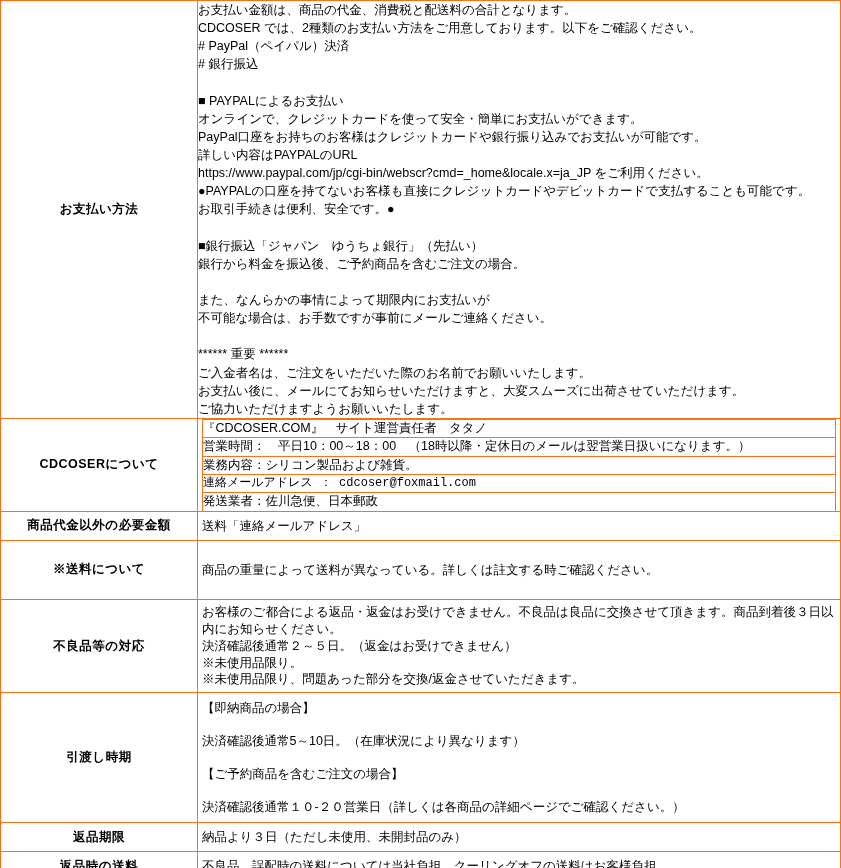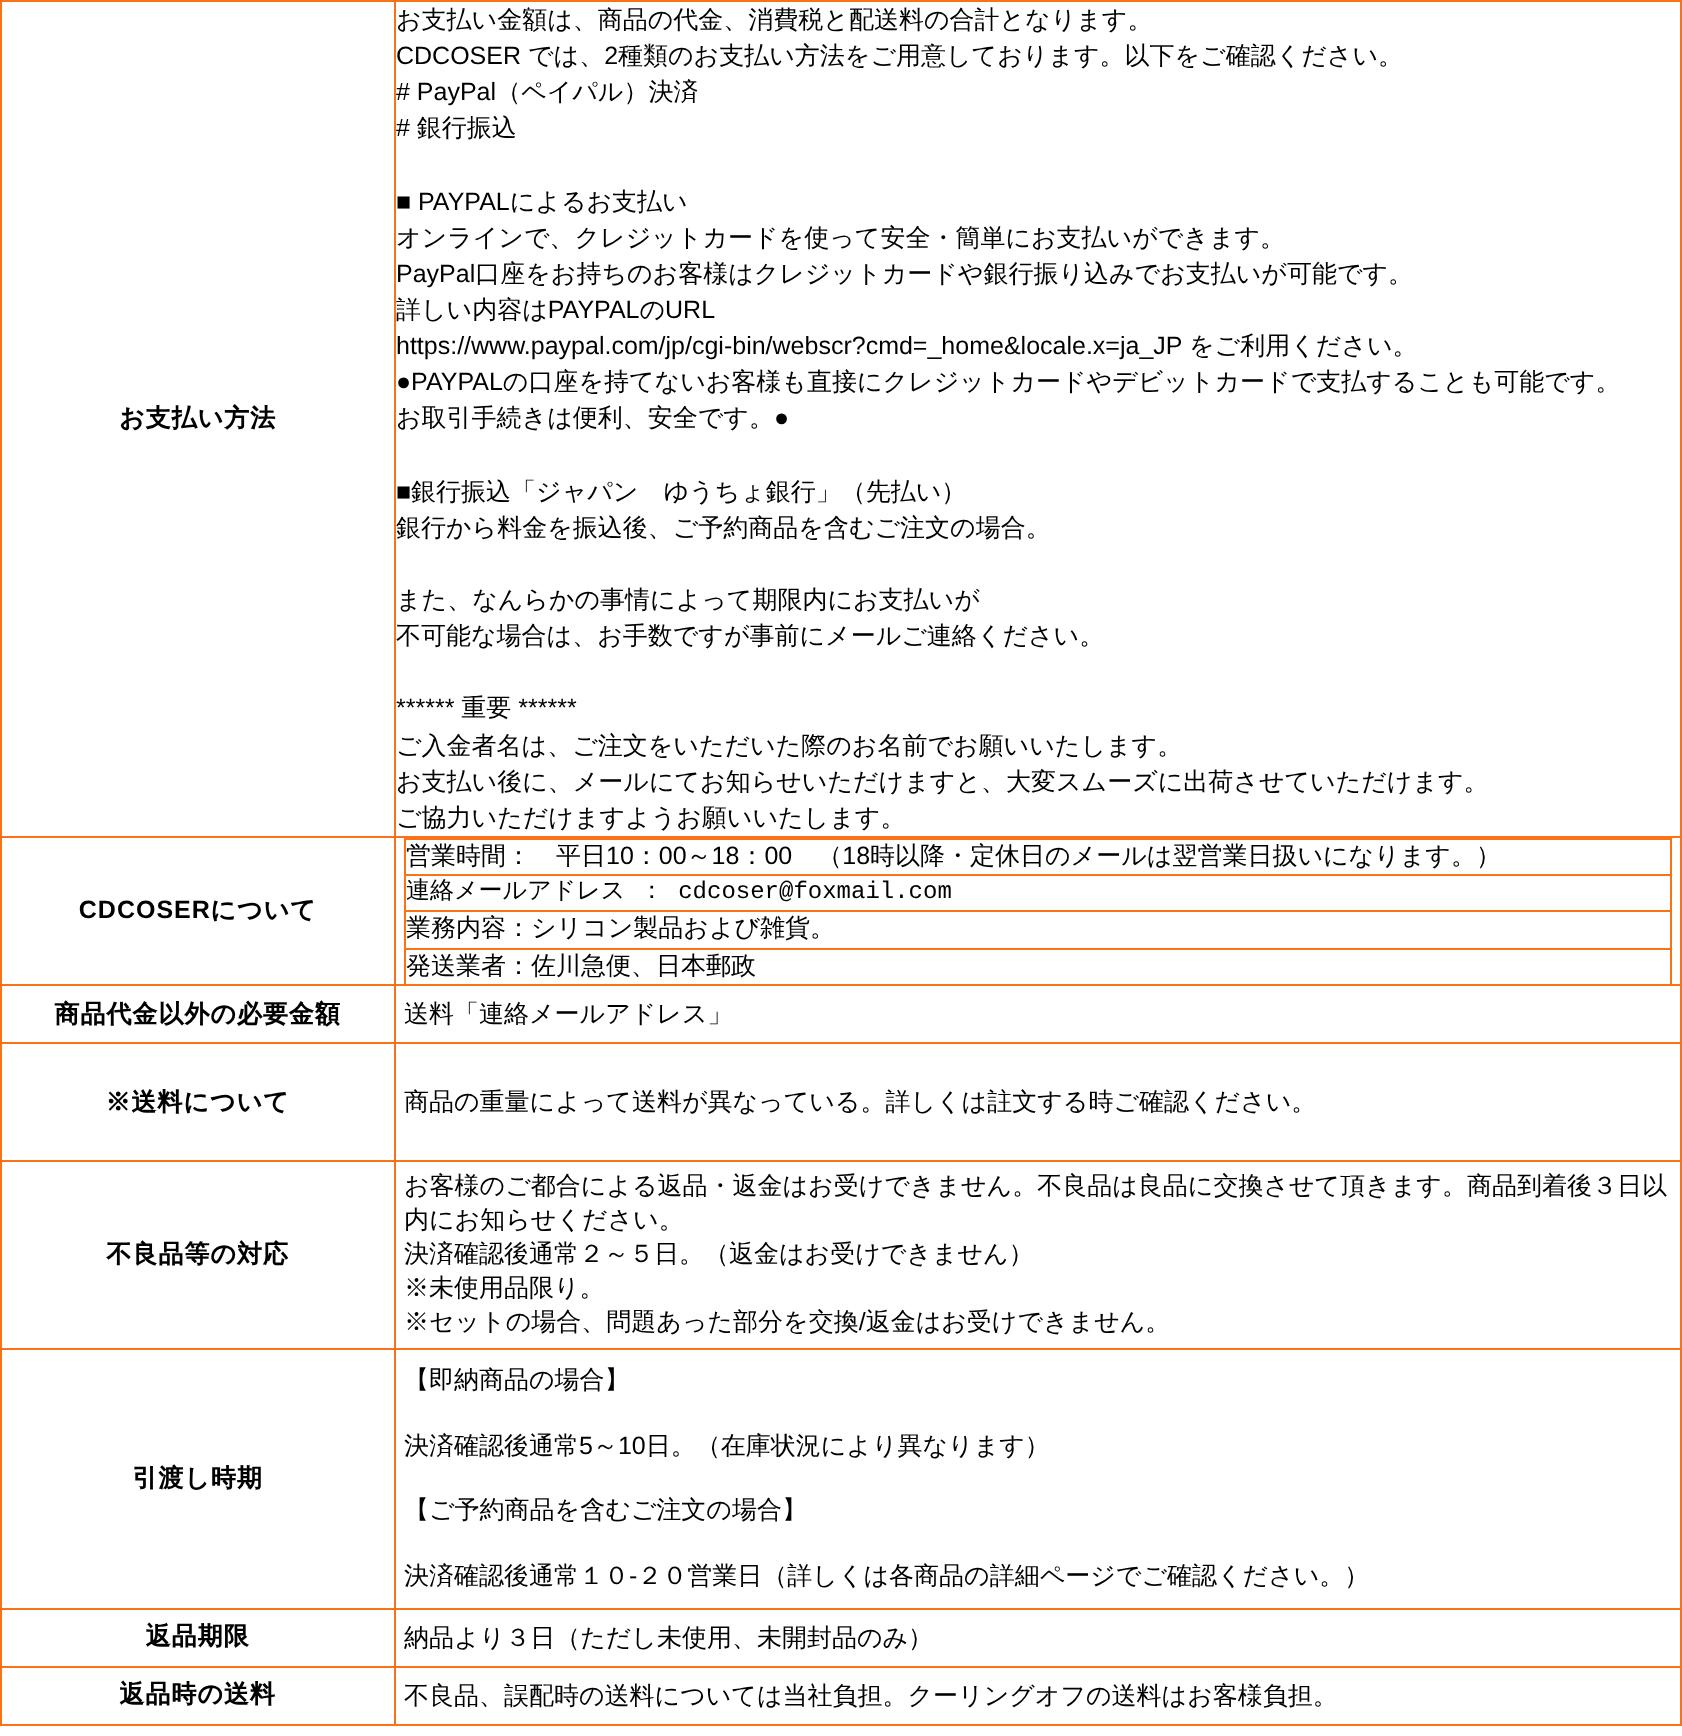--- a/index.html
+++ b/index.html
@@ -113,27 +113,30 @@
         <div class="line">ご協力いただけますようお願いいたします。</div>
       </td>
     </tr>
 
     <tr>
       <td class="label cdcoser-label">CDCOSERについて</td>
       <td class="content" style="padding:0 4px;">
         <table class="sub">
           <tbody>
             <tr>
+              <td>『CDCOSER.COM』　サイト運営責任者　タタノ</td>
+            </tr>
+            <tr>
               <td>営業時間：　平日10：00～18：00　（18時以降・定休日のメールは翌営業日扱いになります。）</td>
             </tr>
             <tr>
-              <td class="mono">連絡メールアドレス ： cdcoser@foxmail.com</td>
+              <td>業務内容：シリコン製品および雑貨。</td>
             </tr>
             <tr>
-              <td>業務内容：シリコン製品および雑貨。</td>
+              <td class="mono">連絡メールアドレス ： cdcoser@foxmail.com</td>
             </tr>
             <tr>
               <td>発送業者：佐川急便、日本郵政</td>
             </tr>
           </tbody>
         </table>
       </td>
     </tr>
 
     <tr>
@@ -145,21 +148,21 @@
       <td class="label">※送料について</td>
       <td class="content" style="padding:20px 4px;">商品の重量によって送料が異なっている。詳しくは註文する時ご確認ください。</td>
     </tr>
 
     <tr>
       <td class="label">不良品等の対応</td>
       <td class="content" style="padding:4px 4px;">
         <div class="line tight">お客様のご都合による返品・返金はお受けできません。不良品は良品に交換させて頂きます。商品到着後３日以内にお知らせください。</div>
         <div class="line tight">決済確認後通常２～５日。（返金はお受けできません）</div>
         <div class="line tight">※未使用品限り。</div>
-        <div class="line tight">※セットの場合、問題あった部分を交換/返金はお受けできません。</div>
+        <div class="line tight">※未使用品限り、問題あった部分を交換/返金させていただきます。</div>
       </td>
     </tr>
 
     <tr>
       <td class="label">引渡し時期</td>
       <td class="content delivery" style="padding:4px 4px;">
         <p>【即納商品の場合】</p>
         <div class="spacer"></div>
         <p>決済確認後通常5～10日。（在庫状況により異なります）</p>
         <div class="spacer"></div>

